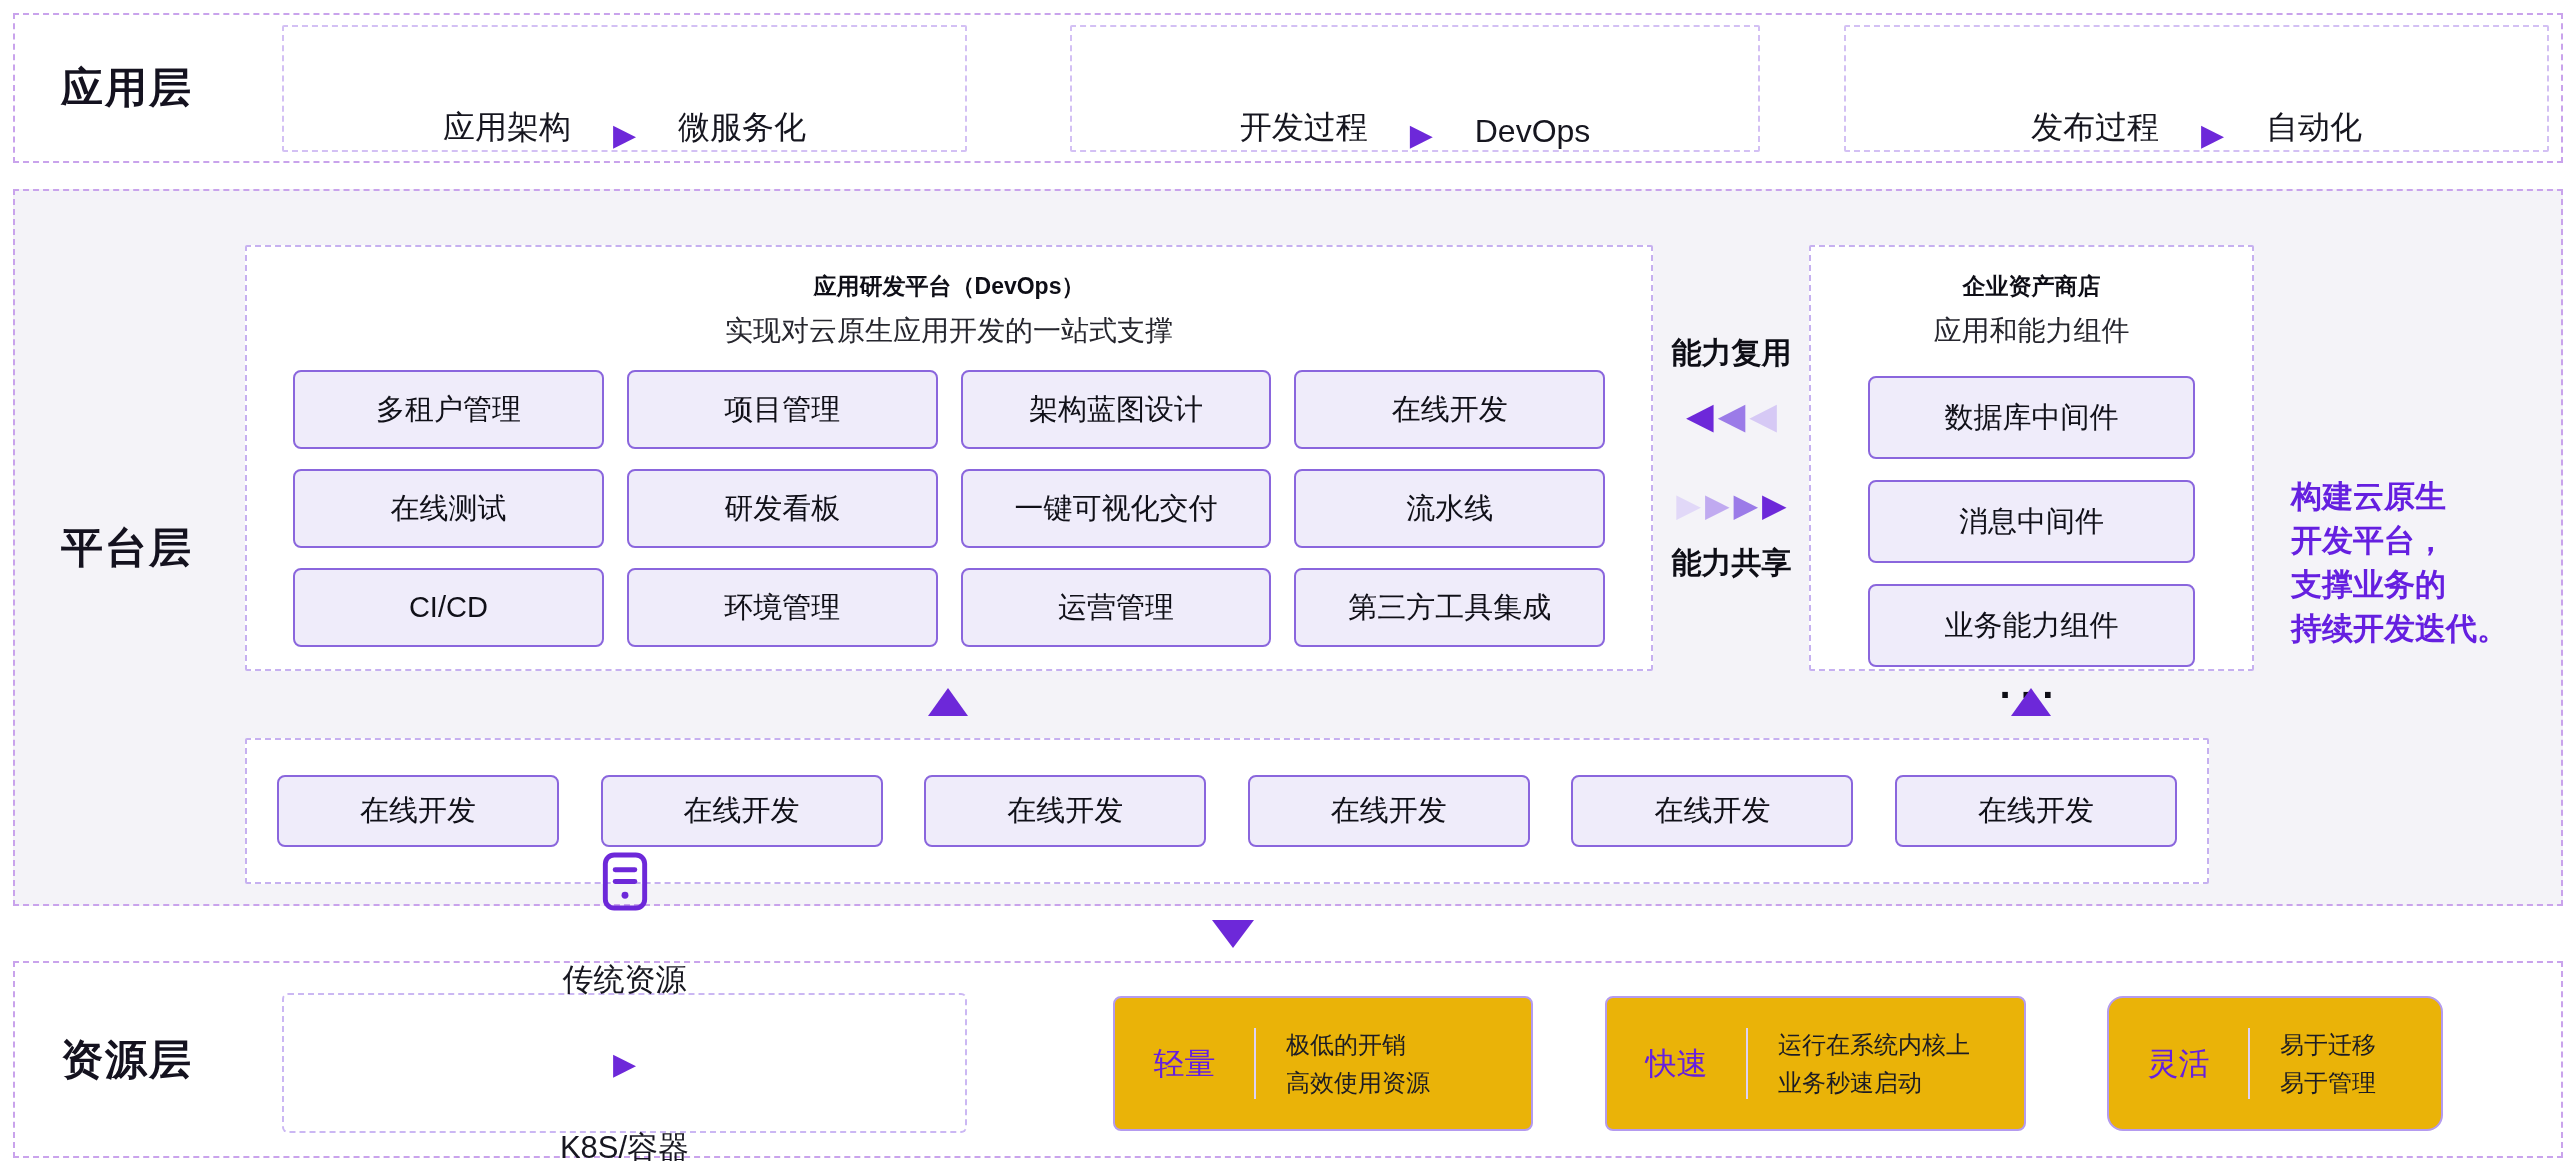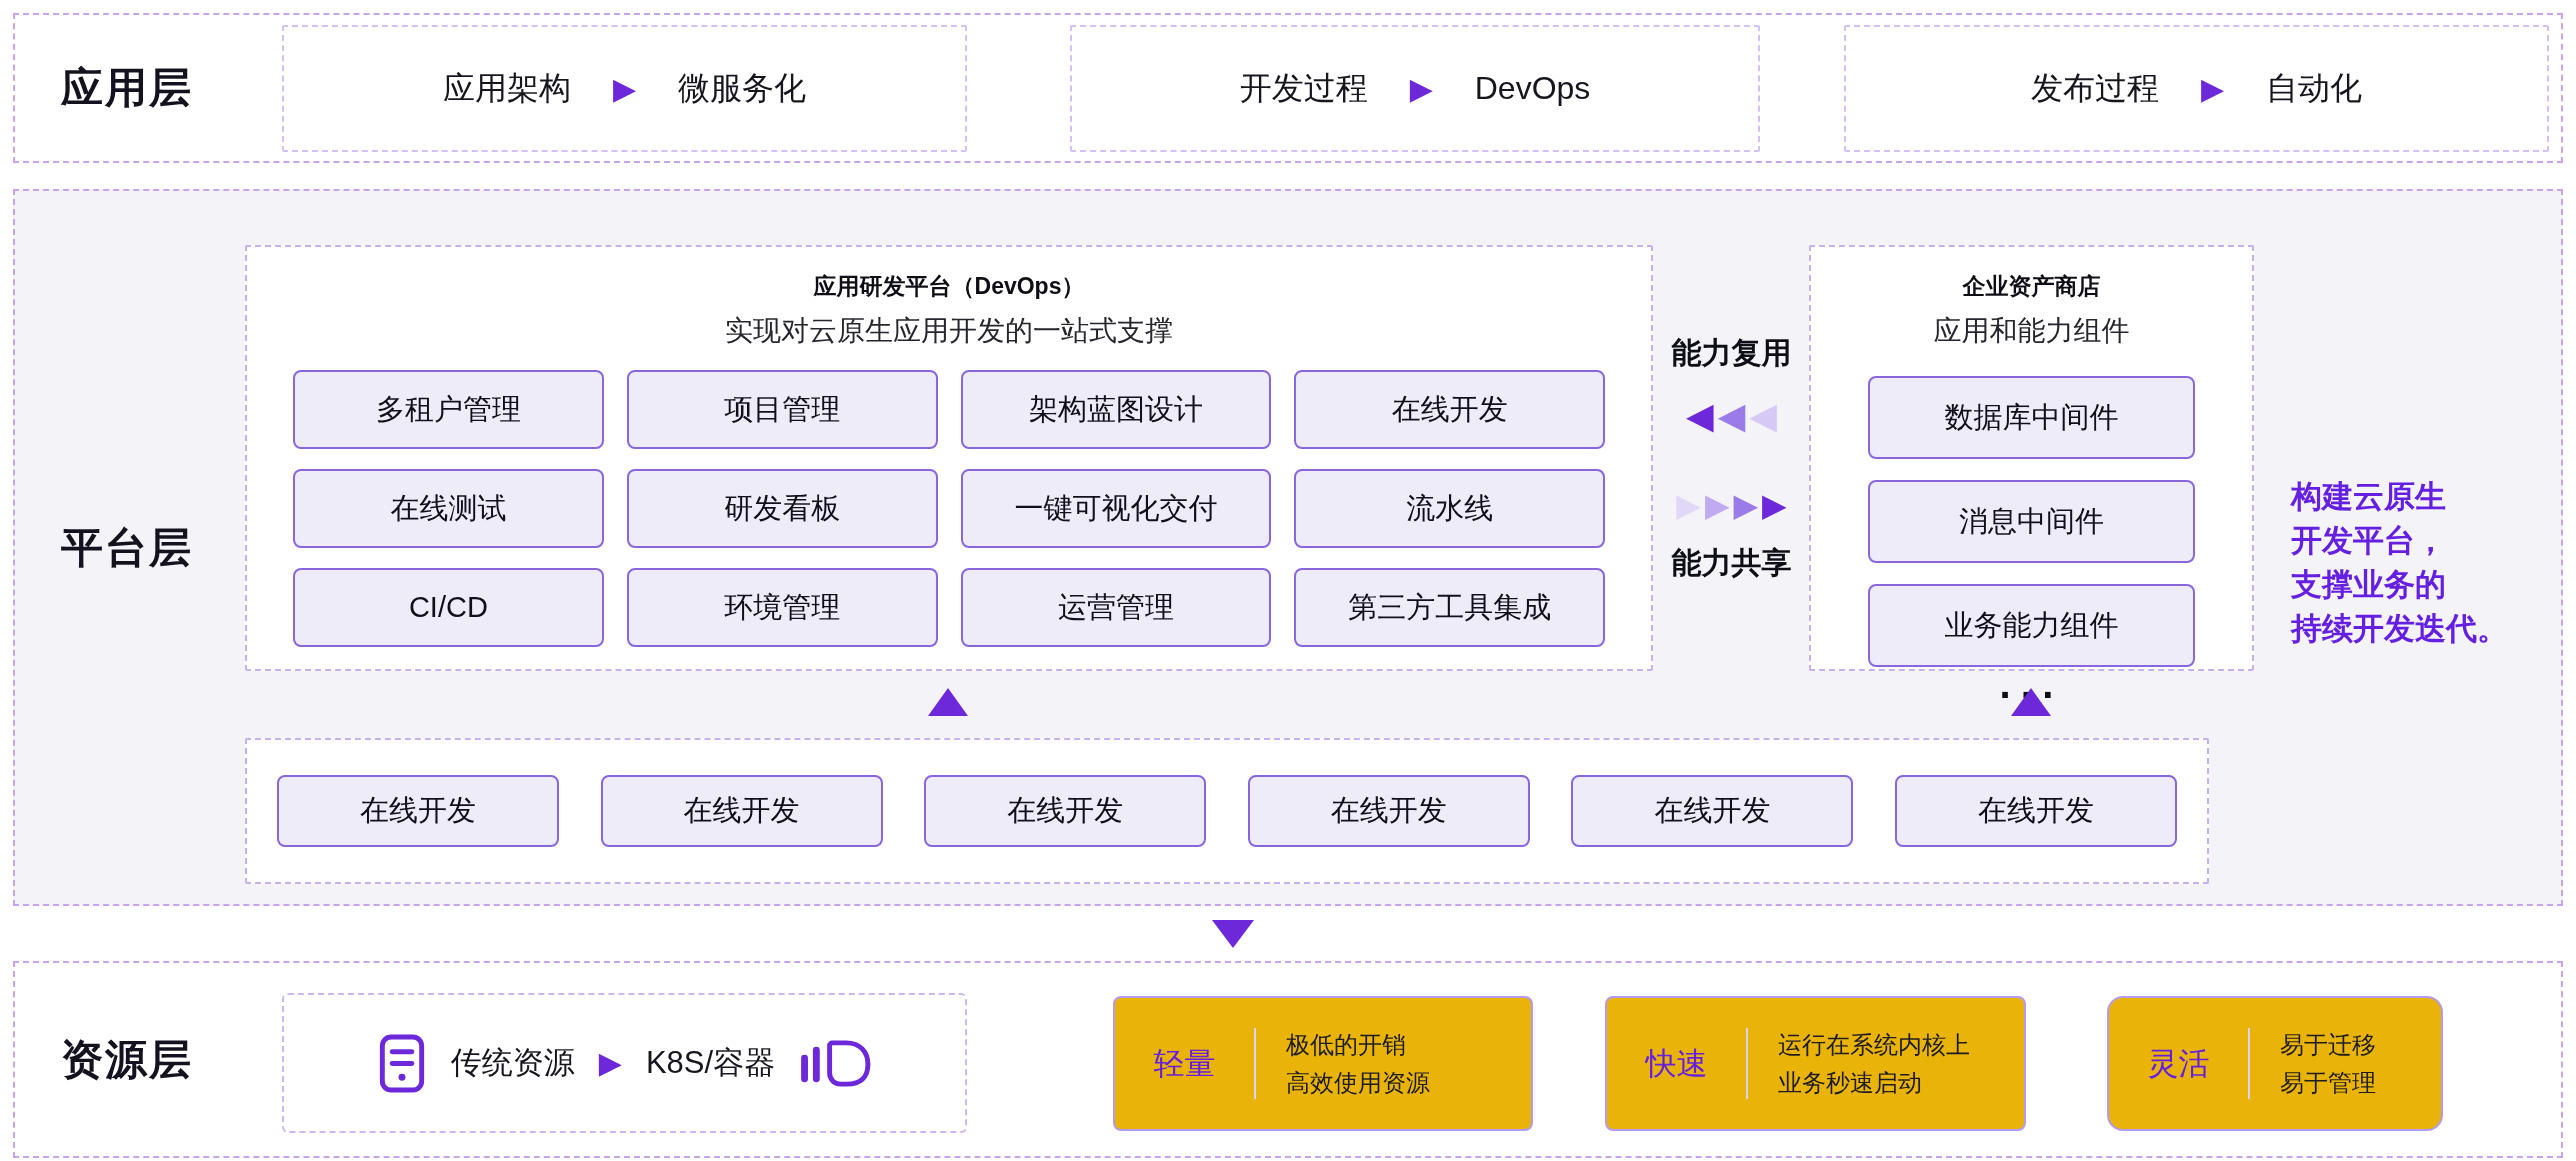--- a/index.html
+++ b/index.html
@@ -20,21 +20,21 @@
   #app-layer{left:13px;top:13px;width:2550px;height:150px;}
   #platform-layer{left:13px;top:189px;width:2550px;height:717px;background:var(--platform-bg);}
   #resource-layer{left:13px;top:961px;width:2550px;height:197px;}
 
   .layer-label{position:absolute;left:46px;top:50%;transform:translateY(-50%);
     font-size:42px;font-weight:700;color:#14121F;letter-spacing:2px;}
 
   
   .flow-box{position:absolute;top:10px;height:127px;background:#fff;
     border:2px dashed #D3C0F4;border-radius:2px;
-    display:flex;align-items:center;justify-content:center;gap:42px;
+    display:flex;align-items:flex-end;justify-content:center;gap:42px;
     font-size:32px;font-weight:500;color:#16161F;}
   #appflow-0{left:267px;width:685px;}
   #appflow-1{left:1055px;width:690px;}
   #appflow-2{left:1829px;width:705px;}
   .play{color:var(--accent);font-size:30px;line-height:1;}
 
   
   .panel{position:absolute;background:#fff;border:2px dashed var(--inner-border);border-radius:2px;text-align:center;}
   #devops-box{left:230px;top:54px;width:1408px;height:426px;padding-top:24px;}
   #asset-box{left:1794px;top:54px;width:445px;height:426px;padding-top:24px;}
@@ -78,22 +78,22 @@
     display:flex;align-items:center;justify-content:space-between;padding:0 30px;}
   .base-box .pill{width:282px;height:72px;}
 
   .tri-down{position:absolute;left:1212px;top:920px;width:0;height:0;
     border-left:21px solid transparent;border-right:21px solid transparent;
     border-top:28px solid var(--accent);}
 
   
   .res-flow-box{position:absolute;left:267px;top:30px;width:685px;height:140px;
     background:#fff;border:2px dashed #CBB7F3;border-radius:6px;
-    display:flex;align-items:center;justify-content:center;gap:24px;
-    font-size:31px;font-weight:500;color:#16161F;}
+    display:flex;align-items:center;justify-content:center;gap:48px;
+    font-size:31px;font-weight:500;color:#16161F;flex-direction:column;}
   .icon{display:flex;align-items:center;color:var(--accent);}
 
   .feature-box{position:absolute;top:33px;height:135px;background:#eab308;
     border:2px solid #B49BEF;border-radius:8px;display:flex;align-items:center;}
   #feature-0{left:1098px;width:420px;}
   #feature-1{left:1590px;width:421px;}
   #feature-2{left:2092px;width:336px;border-radius:16px;}
   .feature-title{width:139px;text-align:center;font-size:31px;font-weight:500;color:var(--accent-text);flex:0 0 139px;}
   .feature-divider{width:2px;height:71px;background:#DDD2F6;flex:0 0 2px;}
   .feature-lines{margin-left:30px;font-size:24px;line-height:1.55;color:#1C1C24;text-align:left;}

